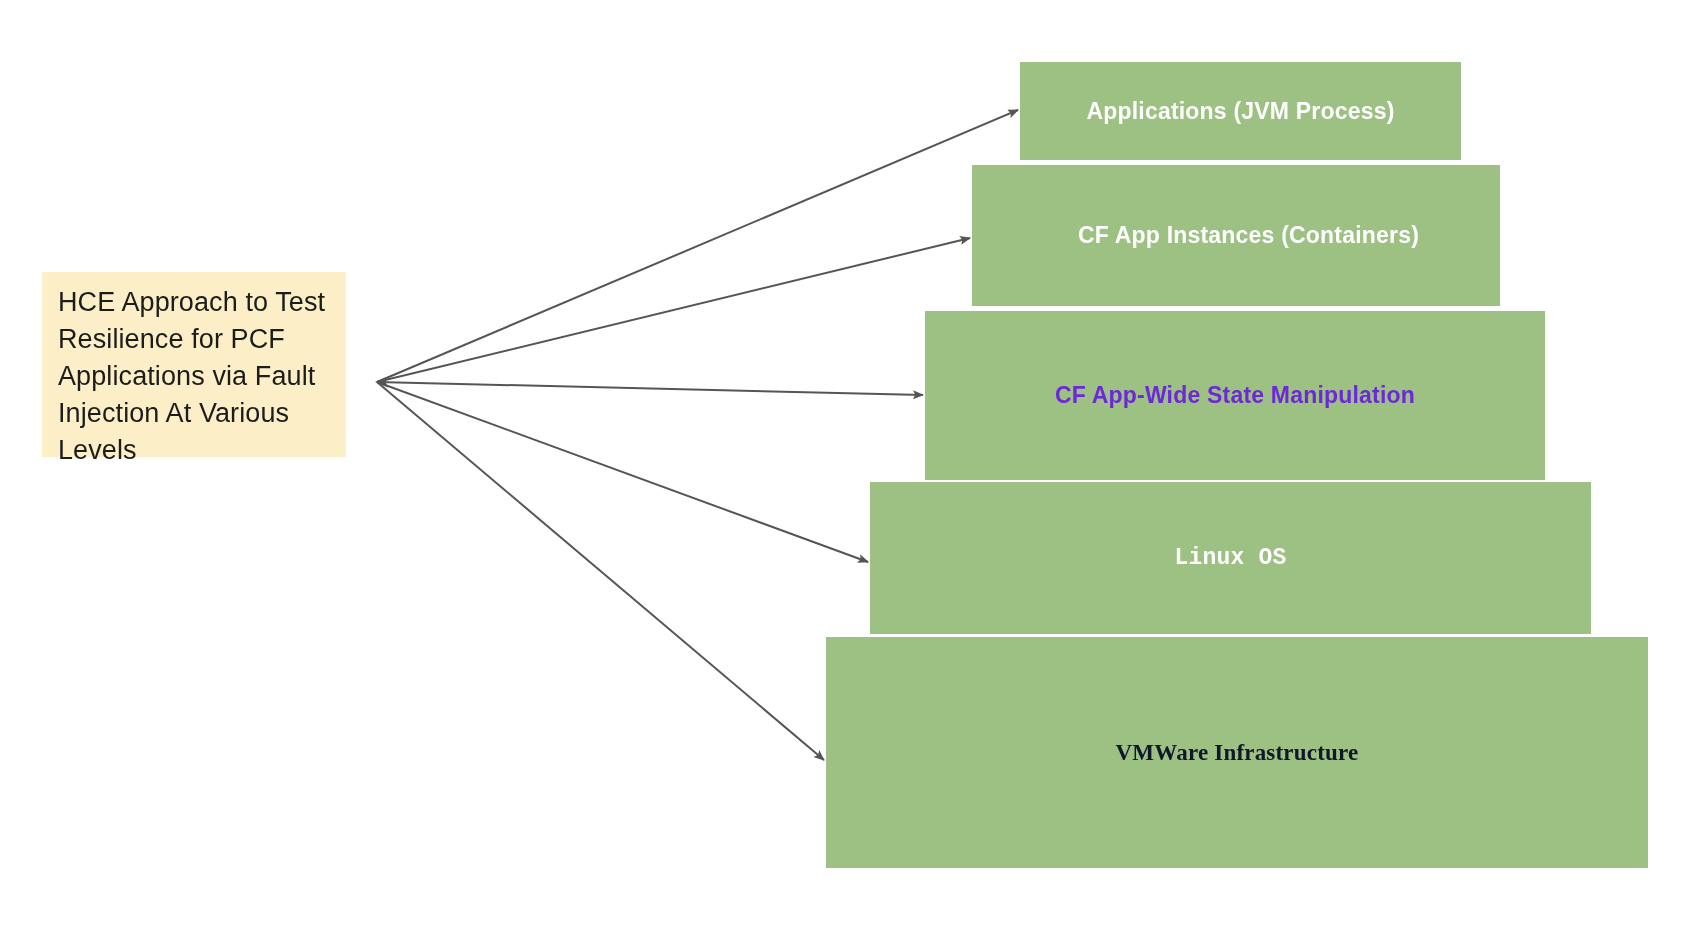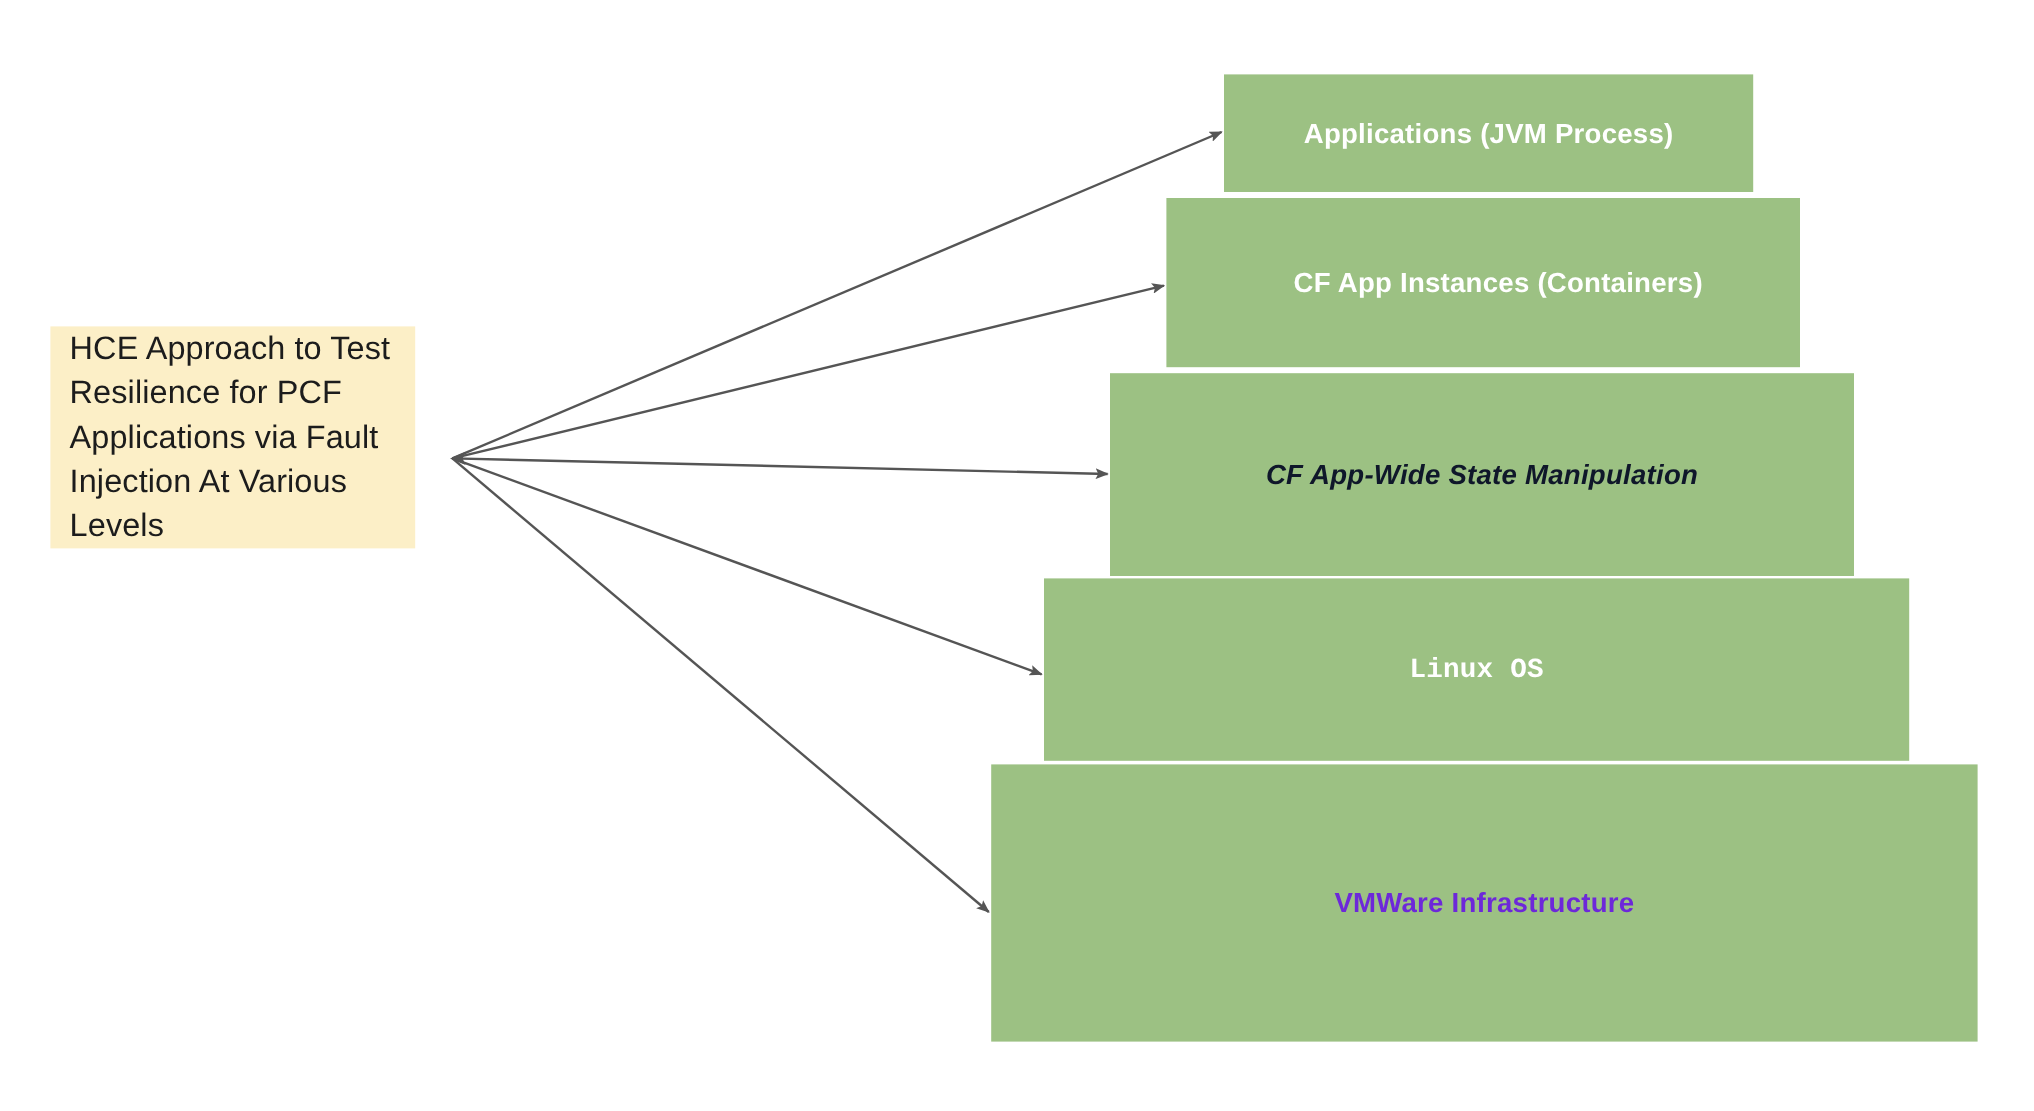--- a/index.html
+++ b/index.html
@@ -24,21 +24,21 @@
     pointer-events: none;
   }
   .note-box {
     position: absolute;
     left: 42px;
     top: 272px;
     width: 304px;
     height: 185px;
     background: #fcefc7;
     box-sizing: border-box;
-    padding: 0 16px 0 16px;
+    padding: 12px 16px 0 16px;
     display: flex;
     align-items: flex-start;
     justify-content: flex-start;
   }
   .note-text {
     font-size: 27px;
     line-height: 37px;
     color: #1c1c1c;
     font-weight: 400;
     letter-spacing: 0.1px;
@@ -89,22 +89,22 @@
     <div class="note-text" style="color: rgb(28, 28, 28);">HCE Approach to Test Resilience for PCF Applications via Fault Injection At Various Levels</div>
   </div>
 
   <div class="layer-box" style="left: 1020px; top: 62px; width: 441px; height: 98px; background: rgb(156, 193, 131);">
     <span class="layer-label" style="color: rgb(255, 255, 255);">Applications (JVM Process)</span>
   </div>
   <div class="layer-box" style="left: 972px; top: 165px; width: 528px; height: 141px; background: rgb(156, 193, 131);">
     <span class="layer-label" style="color: rgb(255, 255, 255); margin-left: 25px;">CF App Instances (Containers)</span>
   </div>
   <div class="layer-box" style="left: 925px; top: 311px; width: 620px; height: 169px; background: rgb(156, 193, 131);">
-    <span class="layer-label" style="color: #0f172a; font-style: italic;">CF App-Wide State Manipulation</span>
+    <span class="layer-label" style="color: #6d28d9;">CF App-Wide State Manipulation</span>
   </div>
   <div class="layer-box" style="left: 870px; top: 482px; width: 721px; height: 152px; background: rgb(156, 193, 131); font-family: Liberation Mono, monospace;">
     <span class="layer-label" style="color: rgb(255, 255, 255);">Linux OS</span>
   </div>
   <div class="layer-box" style="left: 826px; top: 637px; width: 822px; height: 231px; background: rgb(156, 193, 131);">
-    <span class="layer-label" style="color: #6d28d9;">VMWare Infrastructure</span>
+    <span class="layer-label" style="color: #0f172a; font-family: Liberation Serif, serif;">VMWare Infrastructure</span>
   </div>
 
 </div>
 
 </body></html>

